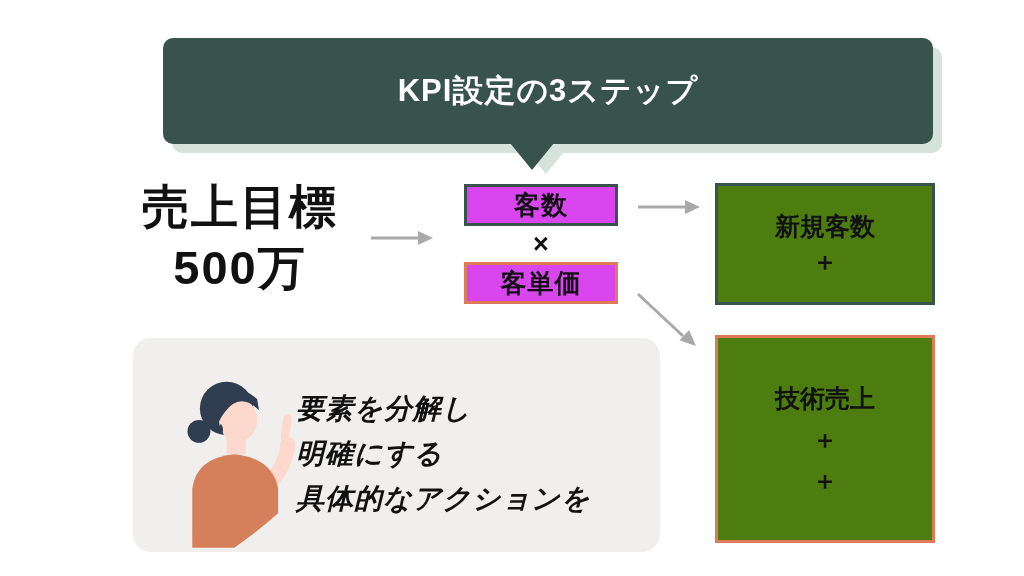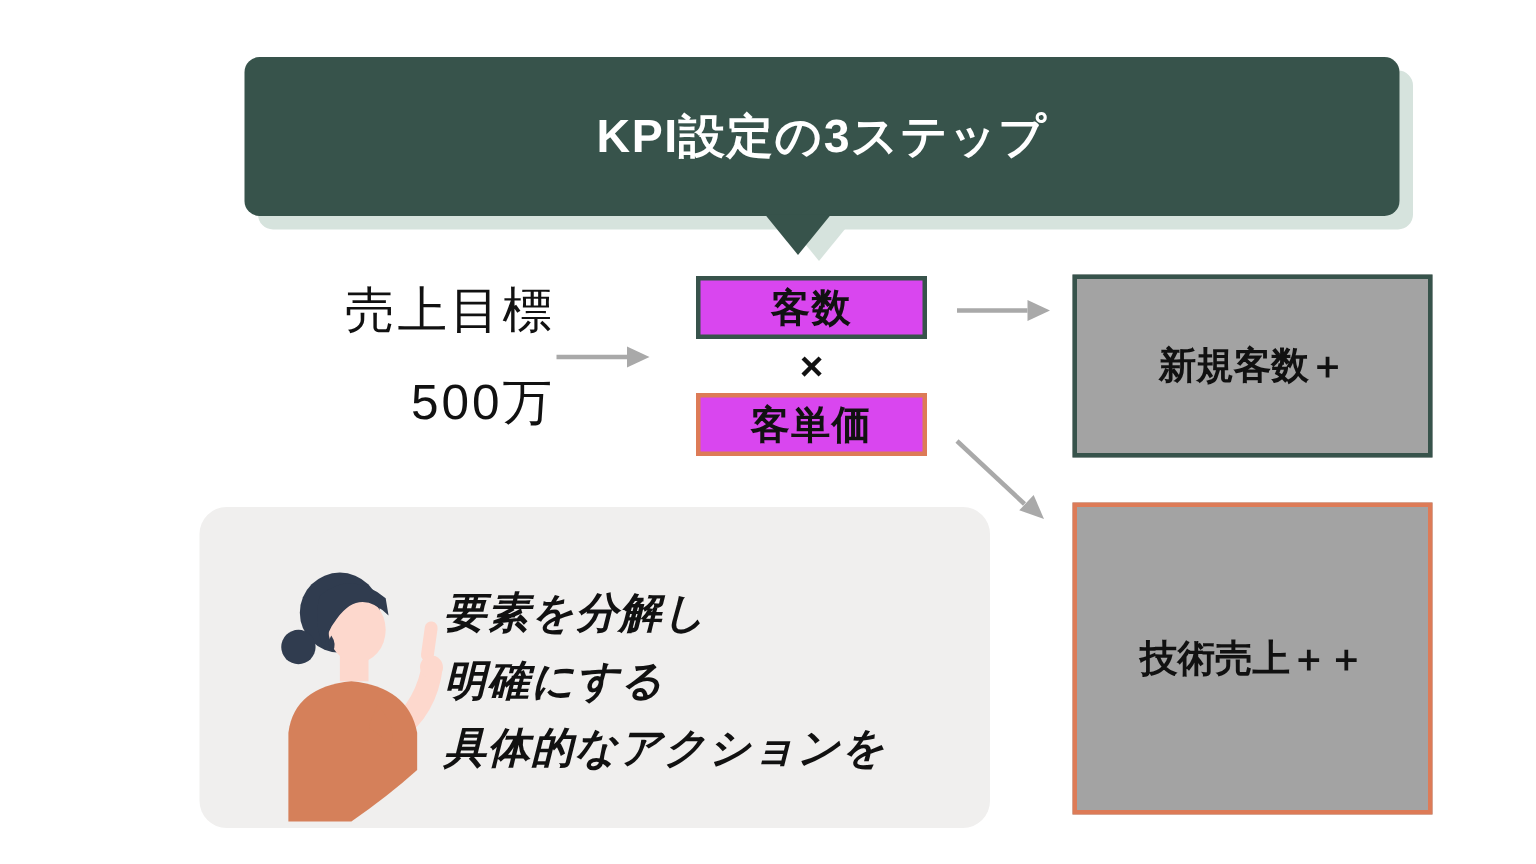--- a/index.html
+++ b/index.html
@@ -27,42 +27,42 @@
   }
   .pointer{
     position:absolute;left:470px;top:143px;width:0;height:0;
     border-left:22px solid transparent;border-right:22px solid transparent;
     border-top:27px solid var(--accent-green);
   }
 
   
   .sales-target{
     position:absolute;left:70px;top:176px;width:260px;
-    text-align:right;font-size:33px;font-weight:400;color:var(--text-ink);
+    text-align:center;font-size:47px;font-weight:700;color:var(--text-ink);
     line-height:61px;letter-spacing:2px;
   }
 
   
   .fbox{
     position:absolute;left:424px;width:154px;height:42px;background:#d946ef;
     display:flex;align-items:center;justify-content:center;
     font-size:26px;font-weight:bold;color:var(--text-ink);letter-spacing:1px;
   }
   .fbox.green{top:184px;border:3px solid var(--accent-green);}
   .fbox.orange{top:262px;border:3px solid var(--accent-orange);text-align:center;}
   .operator{
     position:absolute;left:424px;top:226px;width:154px;height:36px;
     display:flex;align-items:center;justify-content:center;
     font-size:27px;font-weight:bold;color:var(--text-ink);
   }
 
   
   .rbox{
-    position:absolute;left:675px;width:240px;background:#a3a3a3;
-    display:flex;flex-direction:row;align-items:center;justify-content:center;
+    position:absolute;left:675px;width:220px;background:#4d7c0f;
+    display:flex;flex-direction:column;align-items:center;justify-content:center;
     font-size:25px;font-weight:bold;color:var(--text-ink);text-align:center;
   }
   .rbox.green{top:183px;height:122px;border:3px solid var(--accent-green);line-height:35px;}
   .rbox.orange{top:335px;height:208px;border:3px solid var(--accent-orange);line-height:41px;}
 
   
   .arrow{position:absolute;}
   .arrow-1{left:330px;top:228px;}
   .arrow-2{left:597px;top:197px;}
   .arrow-3{left:592px;top:286px;}

